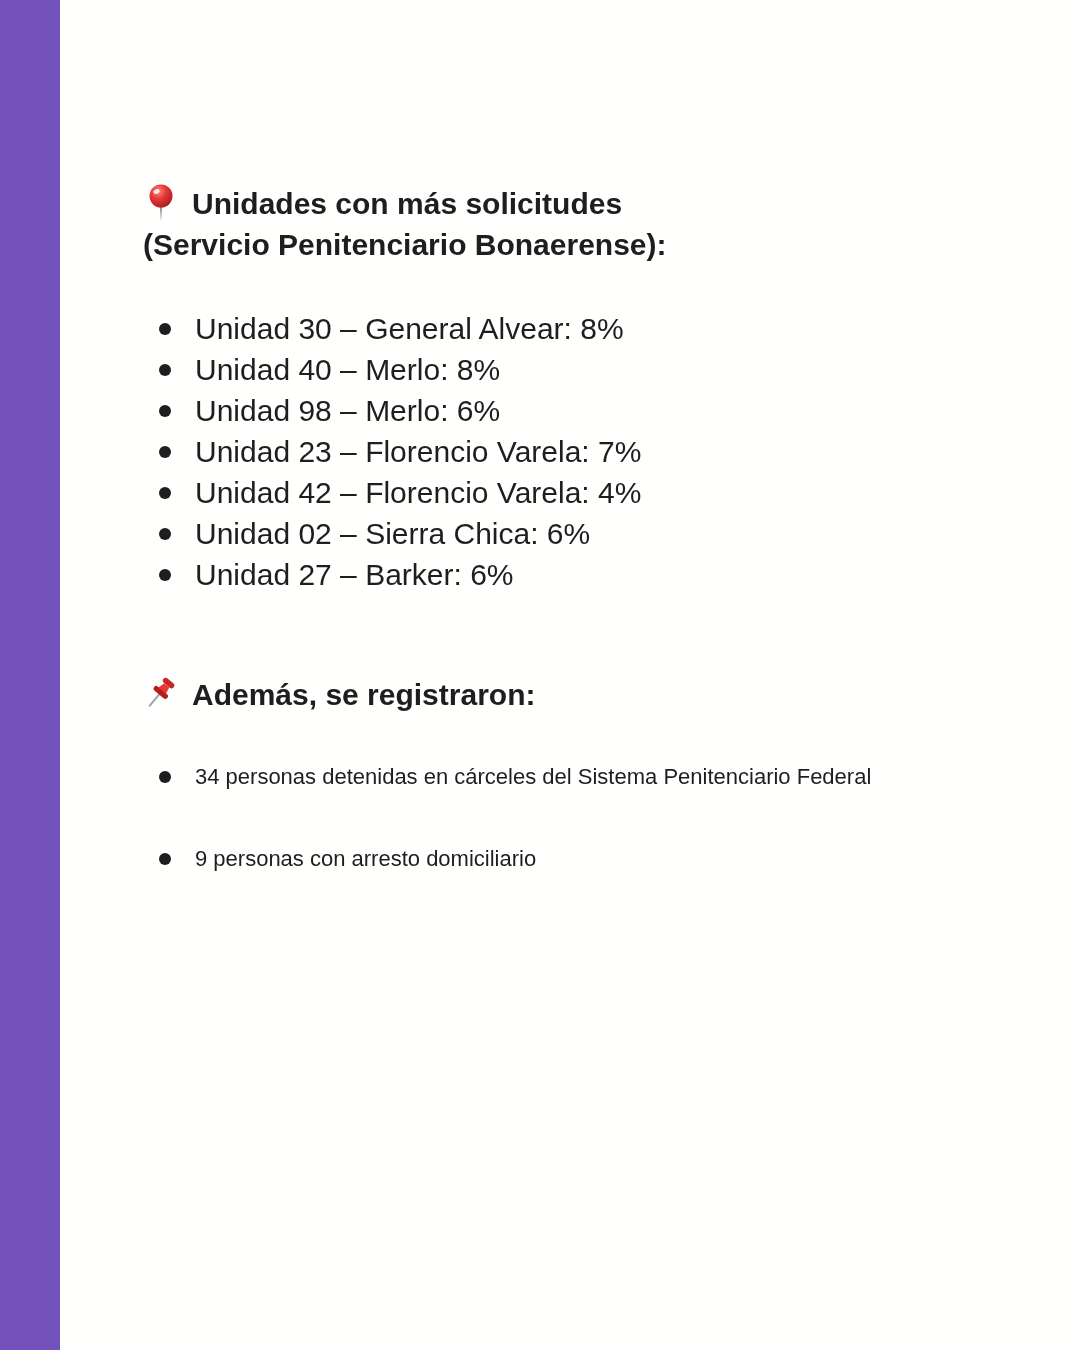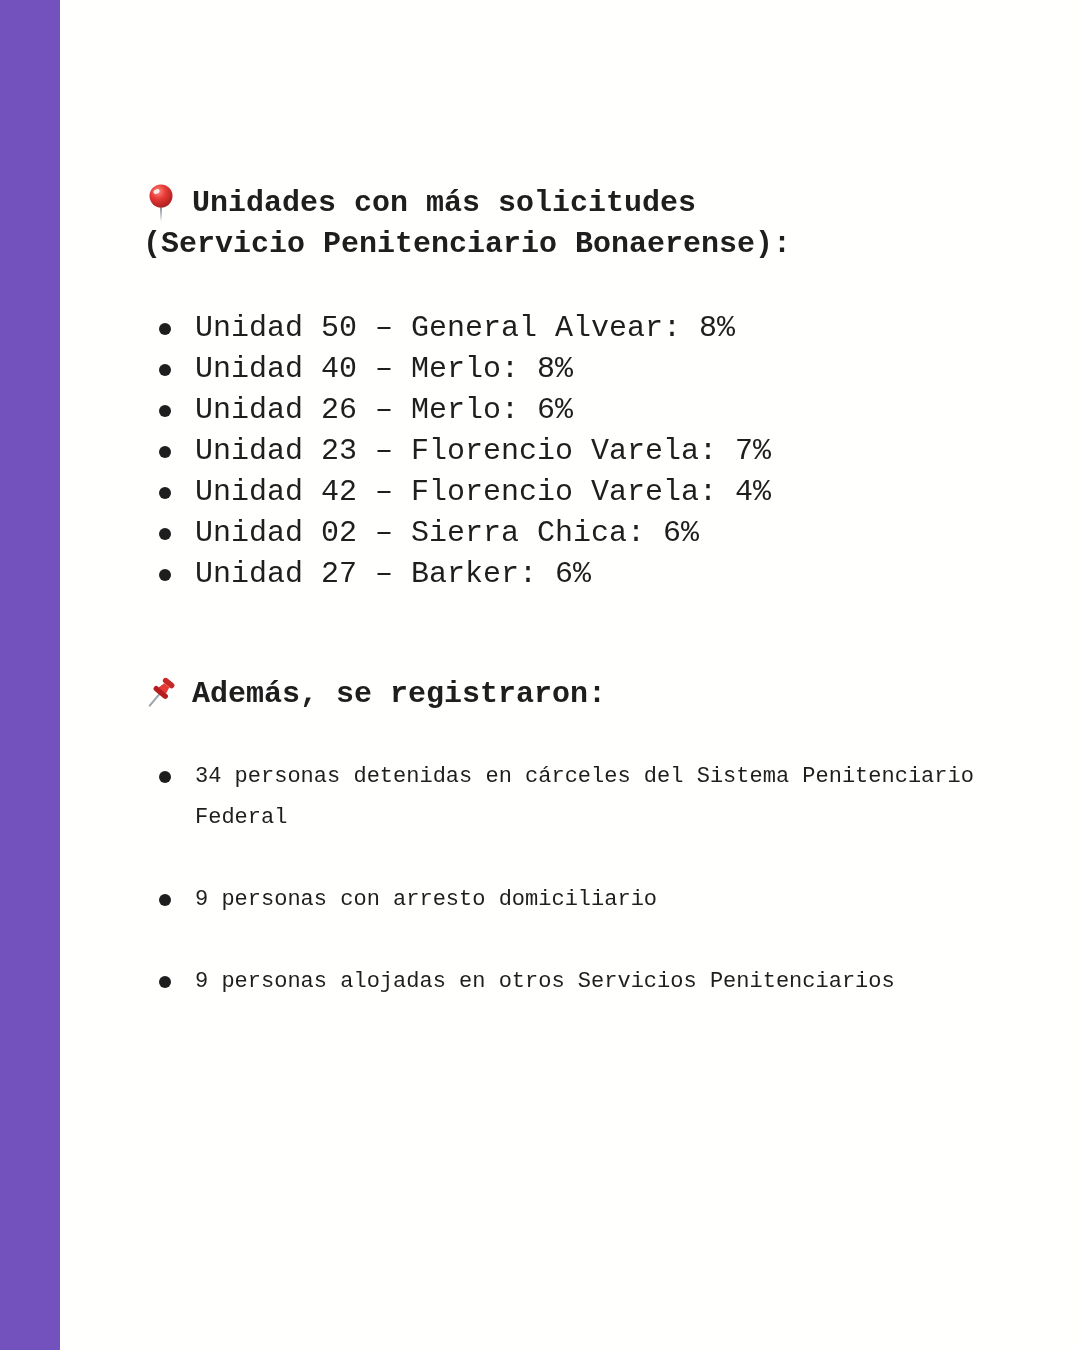--- a/index.html
+++ b/index.html
@@ -8,21 +8,21 @@
     --text:#1e1e1e;
   }
   *{margin:0;padding:0;box-sizing:border-box;}
   html,body{background:#e9e9e9;}
   .page{
     position:relative;
     width:1080px;
     height:1350px;
     background:var(--bg);
     overflow:hidden;
-    font-family:Liberation Mono, monospace;
+    font-family:Liberation Sans, sans-serif;
     color:var(--text);
     padding-left:20px;
   }
   .accent-bar{
     position:absolute;
     left:0;top:0;
     width:60px;height:100%;
     background:var(--accent);
   }
   .content{
@@ -108,23 +108,23 @@
             <path d="M16.8 21 L18 38 L19.2 21 Z" fill="#8d9499"></path>
             <circle cx="18" cy="12" r="11.5" fill="url(#ballGrad)"></circle>
             <ellipse cx="13.5" cy="7.5" rx="3.2" ry="2.2" fill="rgba(255,255,255,0.85)" transform="rotate(-25 13.5 7.5)"></ellipse>
           </svg>
           <span>Unidades con más solicitudes</span>
         </div>
         <div>(Servicio Penitenciario Bonaerense):</div>
       </div>
 
       <ul class="list list-1">
-        <li>Unidad 50 – General Alvear: 8%</li>
+        <li>Unidad 30 – General Alvear: 8%</li>
         <li>Unidad 40 – Merlo: 8%</li>
-        <li>Unidad 26 – Merlo: 6%</li>
+        <li>Unidad 98 – Merlo: 6%</li>
         <li>Unidad 23 – Florencio Varela: 7%</li>
         <li>Unidad 42 – Florencio Varela: 4%</li>
         <li>Unidad 02 – Sierra Chica: 6%</li>
         <li>Unidad 27 – Barker: 6%</li>
       </ul>
     </div>
 
     <div class="section-2">
       <div class="heading heading-row">
         <svg class="pin-icon" viewBox="0 0 38 40" aria-hidden="true">
@@ -134,18 +134,17 @@
             <path d="M15.5 7.5 h7 l1.6 7.5 h-10.2 Z" fill="#e53935"></path>
             <rect x="10" y="14.6" width="18" height="5.6" rx="2.8" fill="#b71c1c"></rect>
           </g>
         </svg>
         <span>Además, se registraron:</span>
       </div>
 
       <ul class="list list-2">
         <li>34 personas detenidas en cárceles del Sistema Penitenciario Federal</li>
         <li>9 personas con arresto domiciliario</li>
-        <li>9 personas alojadas en otros Servicios Penitenciarios</li>
       </ul>
     </div>
 
   </div>
 </div>
 
 </body></html>

